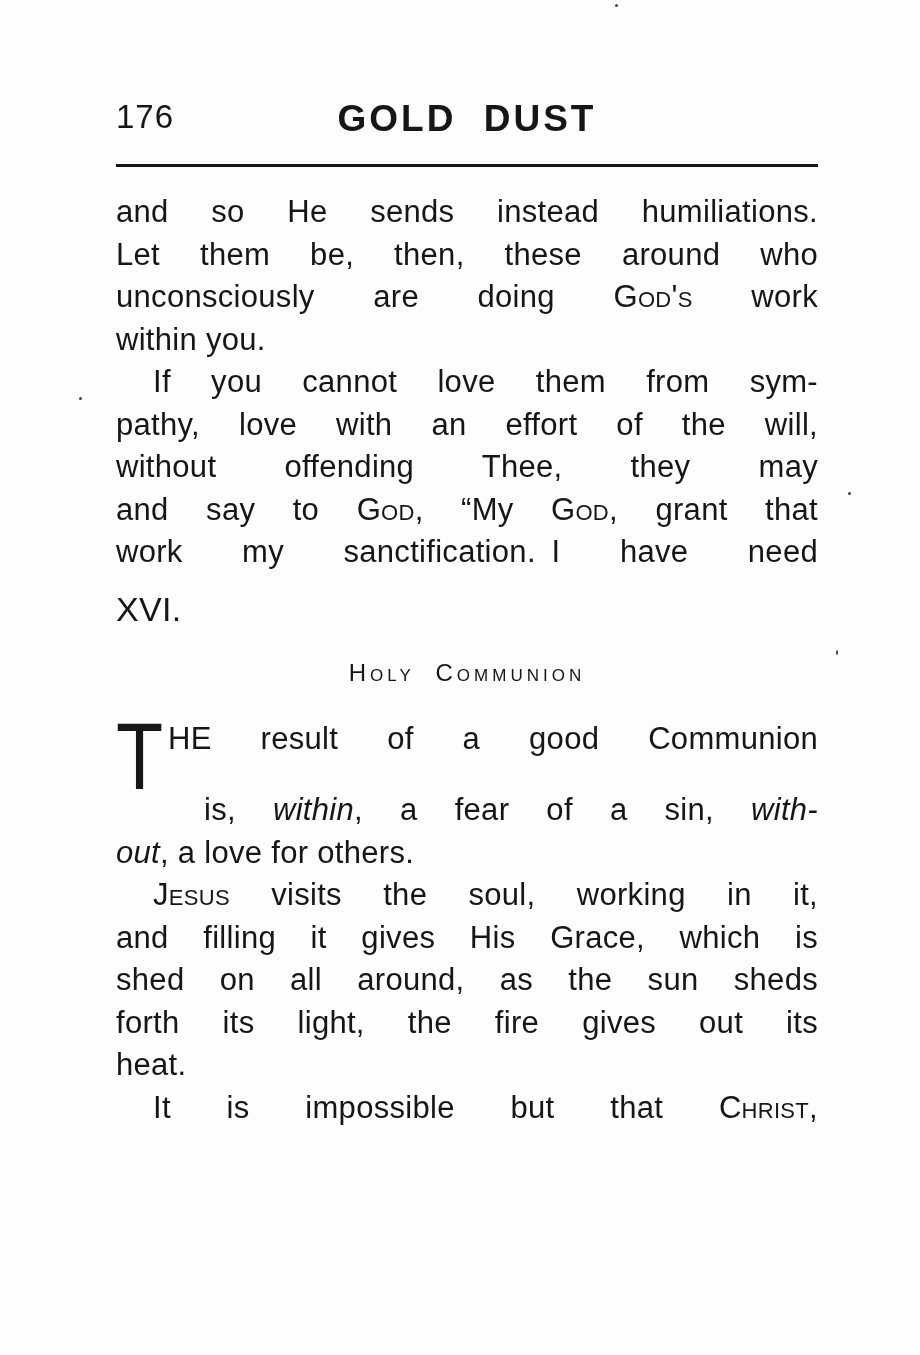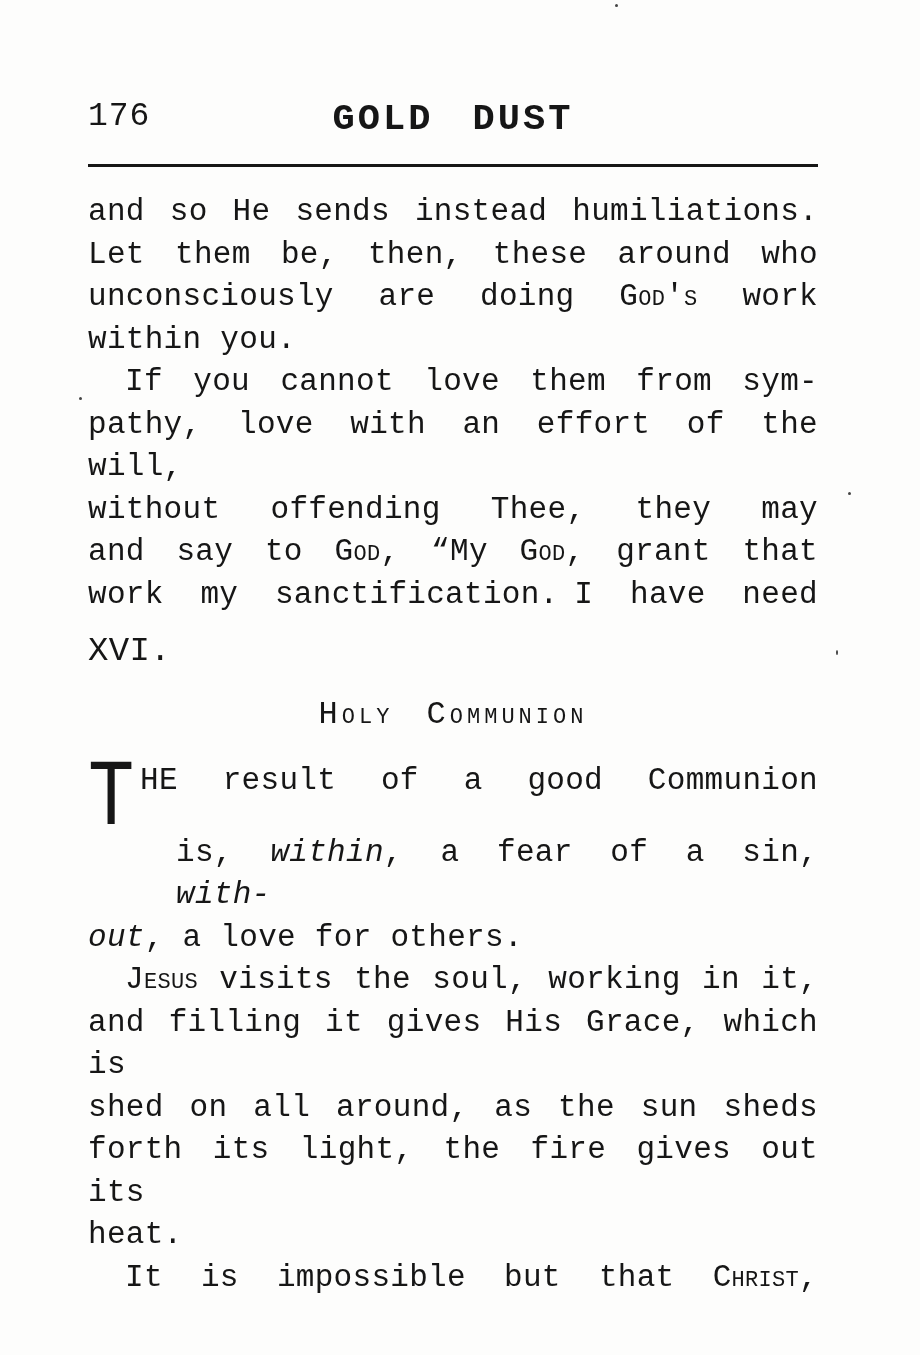--- a/index.html
+++ b/index.html
@@ -3,23 +3,23 @@
 <meta charset="utf-8">
 <style>
   html, body { margin: 0; padding: 0; background: #e8e8e8; }
   .page {
     position: relative;
     width: 920px;
     height: 1355px;
     margin: 0 auto;
     background: #fdfdfc;
     color: #161616;
-    font-family: Liberation Mono, monospace;
+    font-family: Liberation Sans, sans-serif;
     box-sizing: border-box;
-    padding: 98px 102px 0 88px;
+    padding: 98px 102px 0 116px;
     overflow: hidden;
   }
   .header-row {
     position: relative;
     height: 40px;
   }
   .page-number {
     position: absolute;
     left: 0; top: 0;
     font-size: 33px;
@@ -49,21 +49,21 @@
   .sc { font-variant: small-caps; }
   .it { font-style: italic; }
   .section-number {
     text-align: left;
     font-size: 34px;
     line-height: 38px;
     margin-top: 16px;
   }
   .section-title {
     text-align: center;
-    font-size: 32px;
+    font-size: 24px;
     line-height: 38px;
     margin-top: 26px;
     font-variant: small-caps;
     letter-spacing: 4px;
     word-spacing: 10px;
   }
   .dropcap-para { position: relative; }
   .dropcap {
     position: absolute;
     left: 0; top: -8px;

